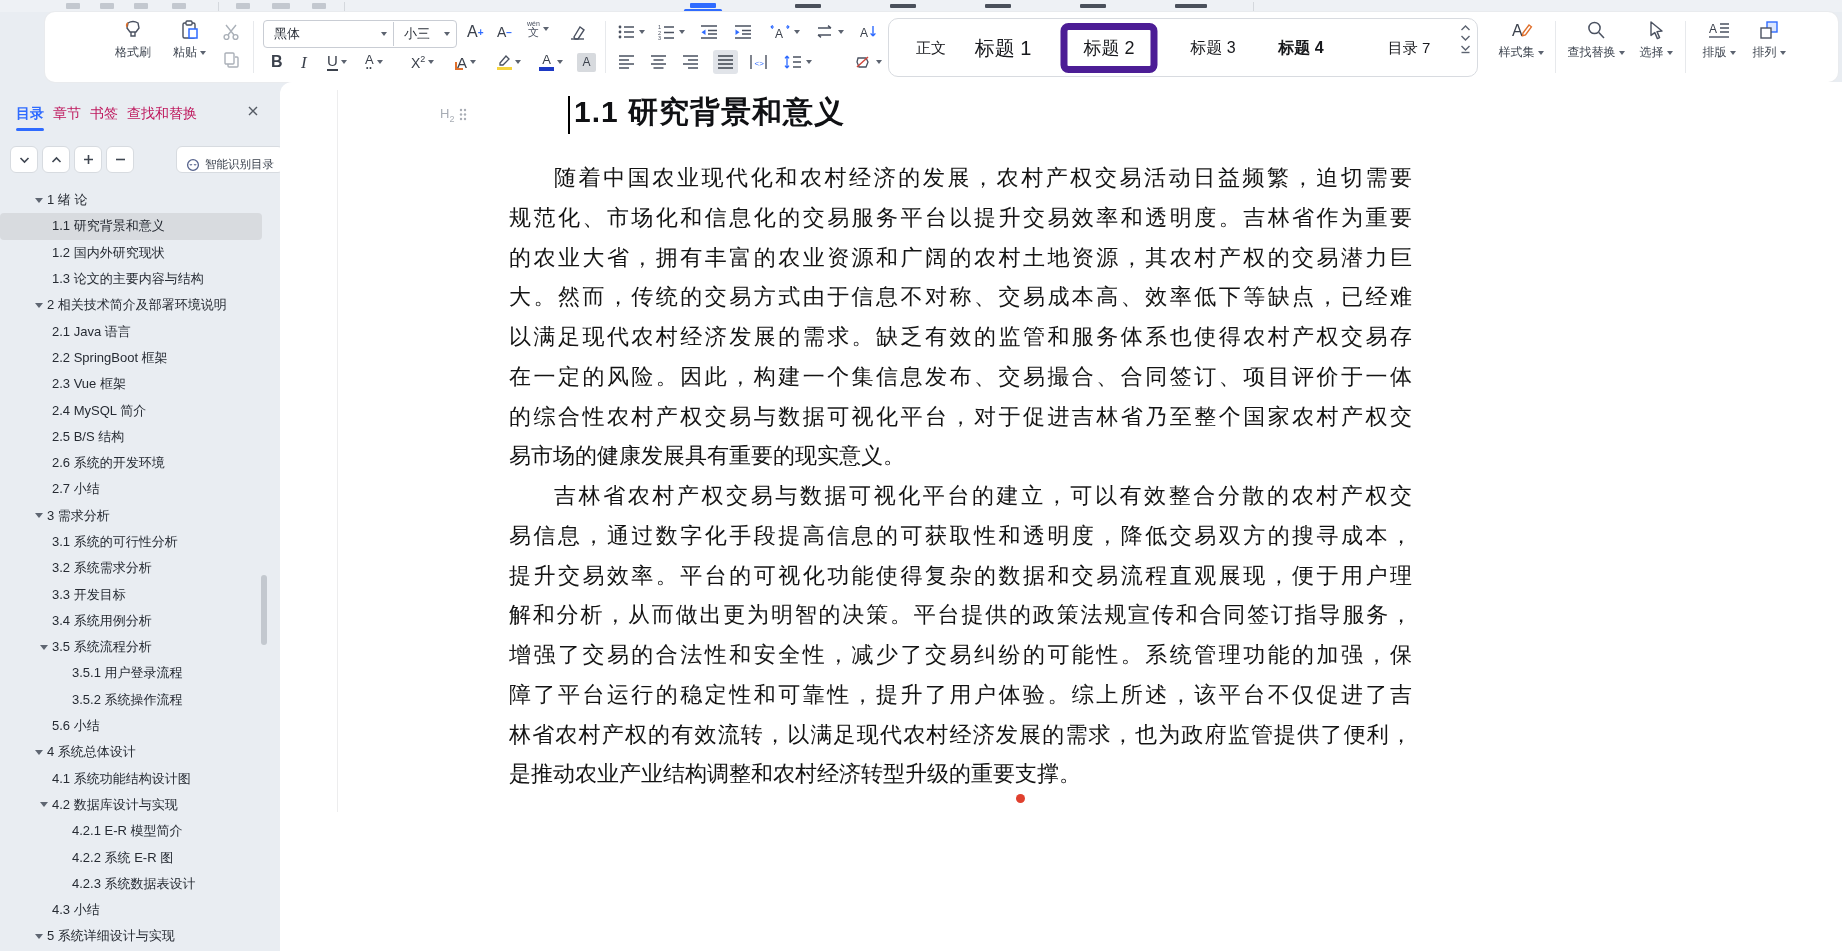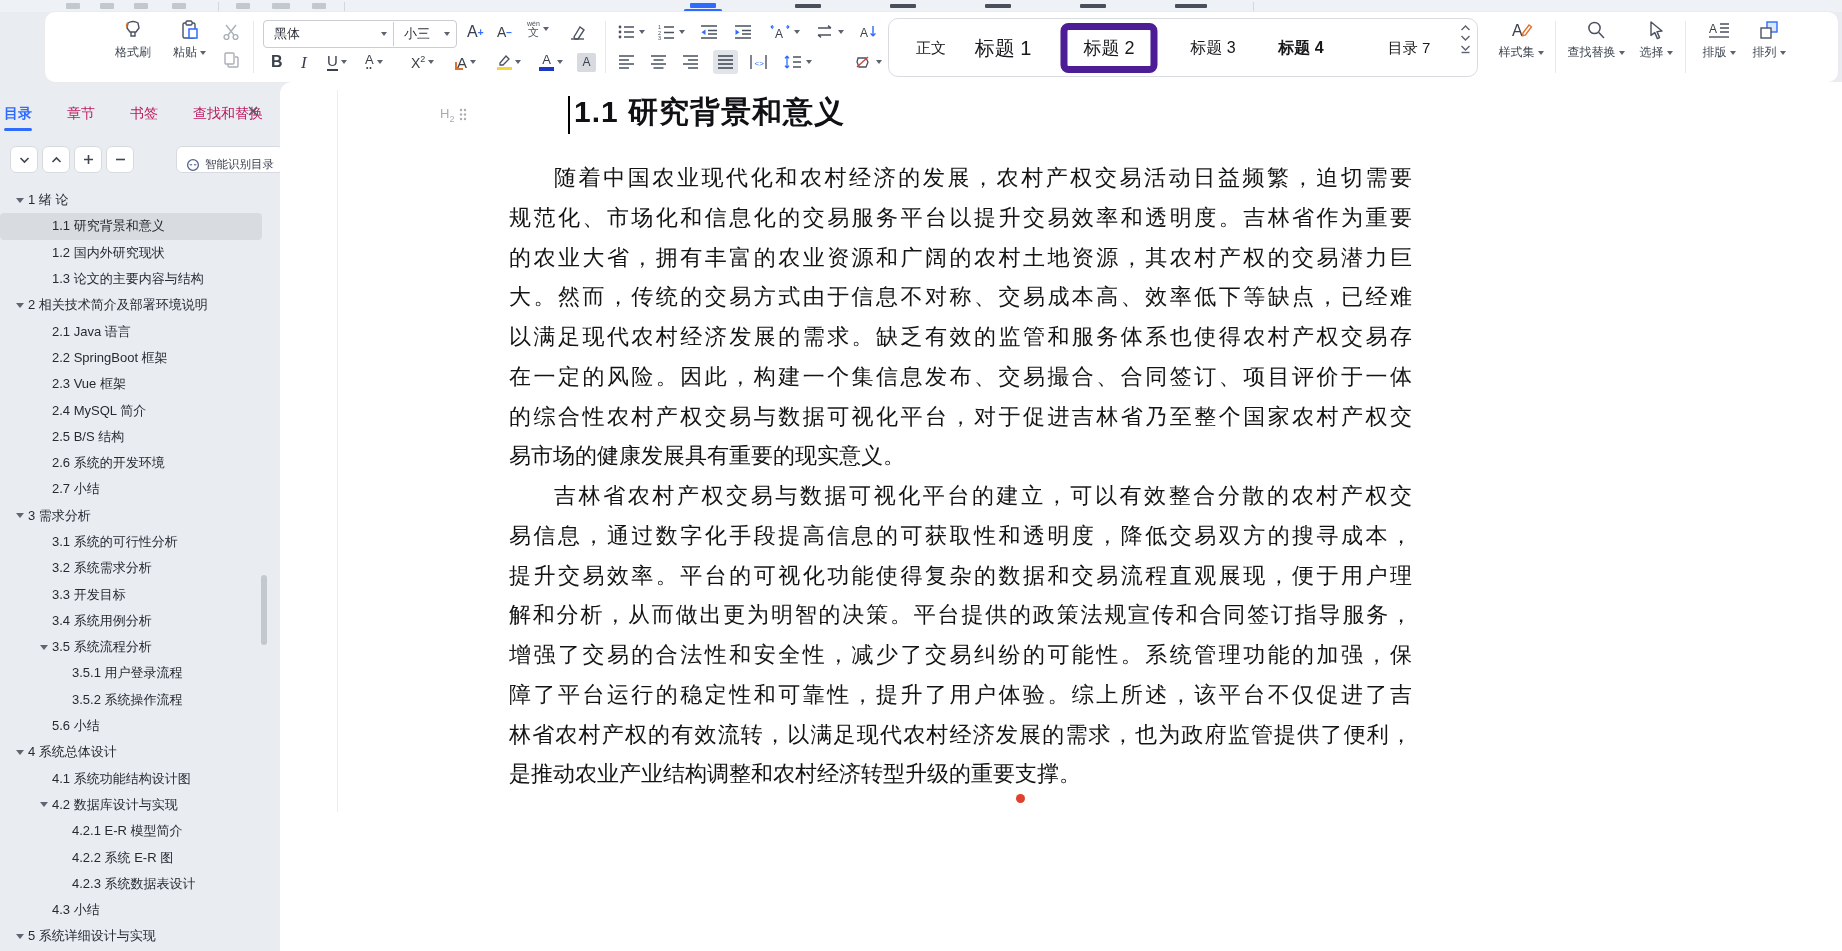--- a/index.html
+++ b/index.html
@@ -37,39 +37,39 @@
   .gallery{position:absolute;left:843px;top:6px;width:588px;height:57px;border:1px solid #d8dbe0;
            border-radius:10px;background:#fff}
   .gstyle{position:absolute;top:50%;transform:translate(-50%,-50%);white-space:nowrap;color:#17181c;cursor:default}
   .g0{font-size:15px}.g1{font-size:20px}.g2{font-size:18px}.g3{font-size:16px}
   .g4{font-size:16px;font-weight:700}.g5{font-size:15px}
   .gsel{border:7px solid #4c1d95;border-radius:8px;padding:6px 16px}
   .garrows{position:absolute;right:6px;top:5px;display:flex;flex-direction:column;gap:2px;align-items:center}
   .garrows svg{display:block}
 
   
-  .side-tabs{left:0;top:100px;width:272px;height:28px;display:flex;align-items:center;gap:35px;padding-left:4px}
+  .side-tabs{left:12px;top:100px;width:272px;height:28px;display:flex;align-items:center;gap:9px;padding-left:4px}
   .stab{font-size:14px;color:#be185d;position:relative;cursor:default;white-space:nowrap}
   .stab.active{color:#2f6bff;font-weight:700}
   .stab.active::after{content:"";position:absolute;left:0;right:0;bottom:-8px;height:3px;border-radius:2px;background:#2f6bff}
   .sclose{position:absolute;left:244px;top:102px;width:18px;height:18px;display:flex;align-items:center;justify-content:center}
 
   .sbrow{left:10px;top:146px;display:flex;gap:4px}
   .mini{width:26px;height:25px;background:#fff;border:1px solid #d7dbe0;border-radius:6px;
         display:flex;align-items:center;justify-content:center}
   .smartbtn{position:absolute;left:176px;top:146px;height:25px;padding:0 9px;background:#fff;
             border:1px solid #d7dbe0;border-radius:6px;display:flex;align-items:flex-end;gap:5px;
             font-size:11.5px;color:#3a414d;white-space:nowrap}
 
   .toc{left:0;top:187px;width:272px;height:764px;overflow:hidden}
   .trow{height:26.3px;display:flex;align-items:center;font-size:13px;color:#262b33;white-space:nowrap}
   .trow .tri{width:16px;display:flex;justify-content:center}
   .trow .tri i{width:0;height:0;border-left:4px solid transparent;border-right:4px solid transparent;
                border-top:5px solid #5f6672}
-  .lvl1{padding-left:12px}.lvl2{padding-left:36px}.lvl3{padding-left:56px}
+  .lvl1{padding-left:31px}.lvl2{padding-left:36px}.lvl3{padding-left:56px}
   .trow.sel{background:#d8dbdf;border-radius:4px;margin-right:10px}
   .sscroll{left:261px;top:575px;width:6px;height:70px;border-radius:3px;background:#c3c8cf}
 
   
   .doccard{left:280px;top:82px;width:1562px;height:869px;background:#fff;border-radius:12px 0 0 0}
   .pageline{position:absolute;left:57px;top:8px;width:1px;height:722px;background:#ededee}
   .h2mark{position:absolute;left:160px;top:24px;display:flex;align-items:center;gap:5px;color:#a8adb5}
   .h2mark .h2t{font-size:13px}.h2mark .h2t sub{font-size:9px}
   .caret-bar{position:absolute;left:288px;top:14px;width:2px;height:38px;background:#000}
   .dochead{position:absolute;left:294px;top:10px;font-family:"Liberation Sans",sans-serif;

